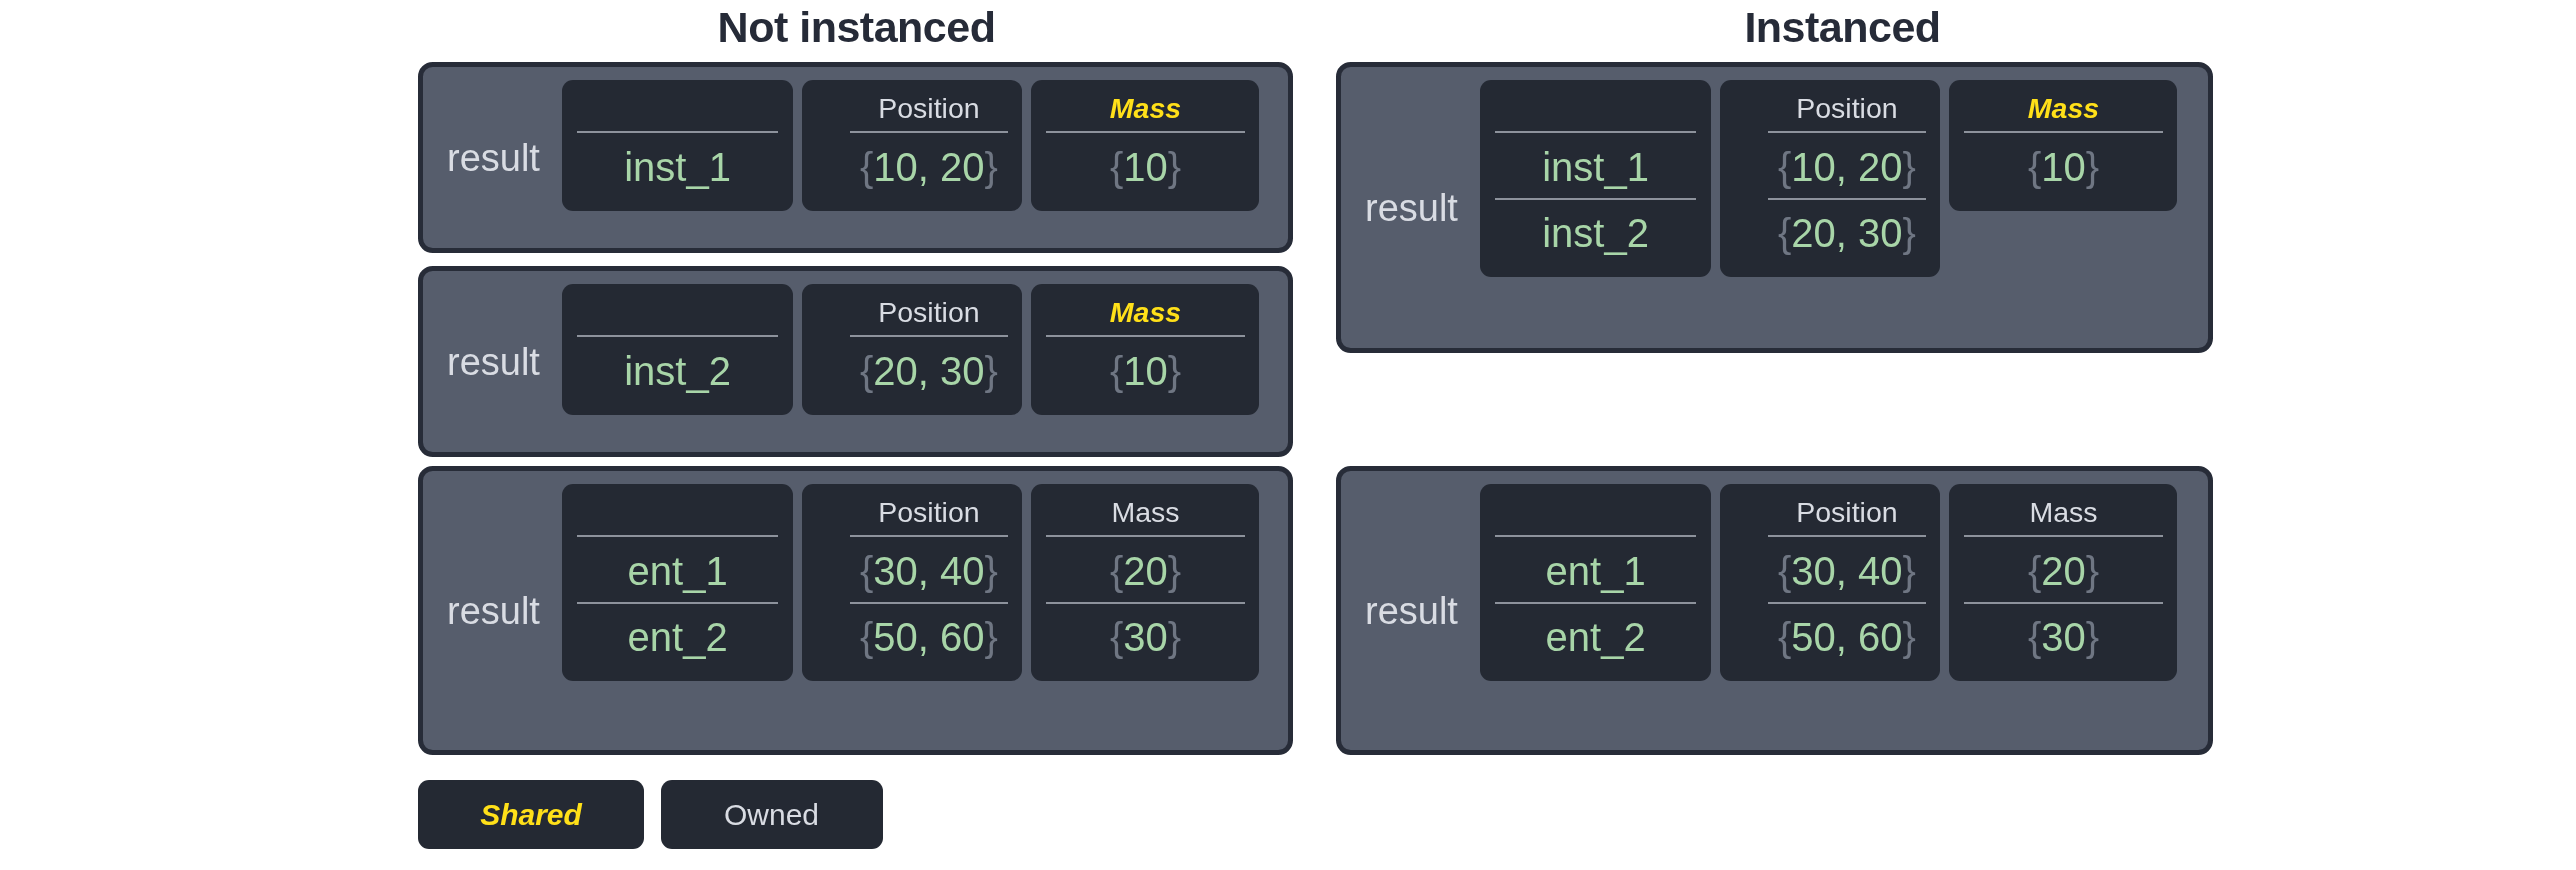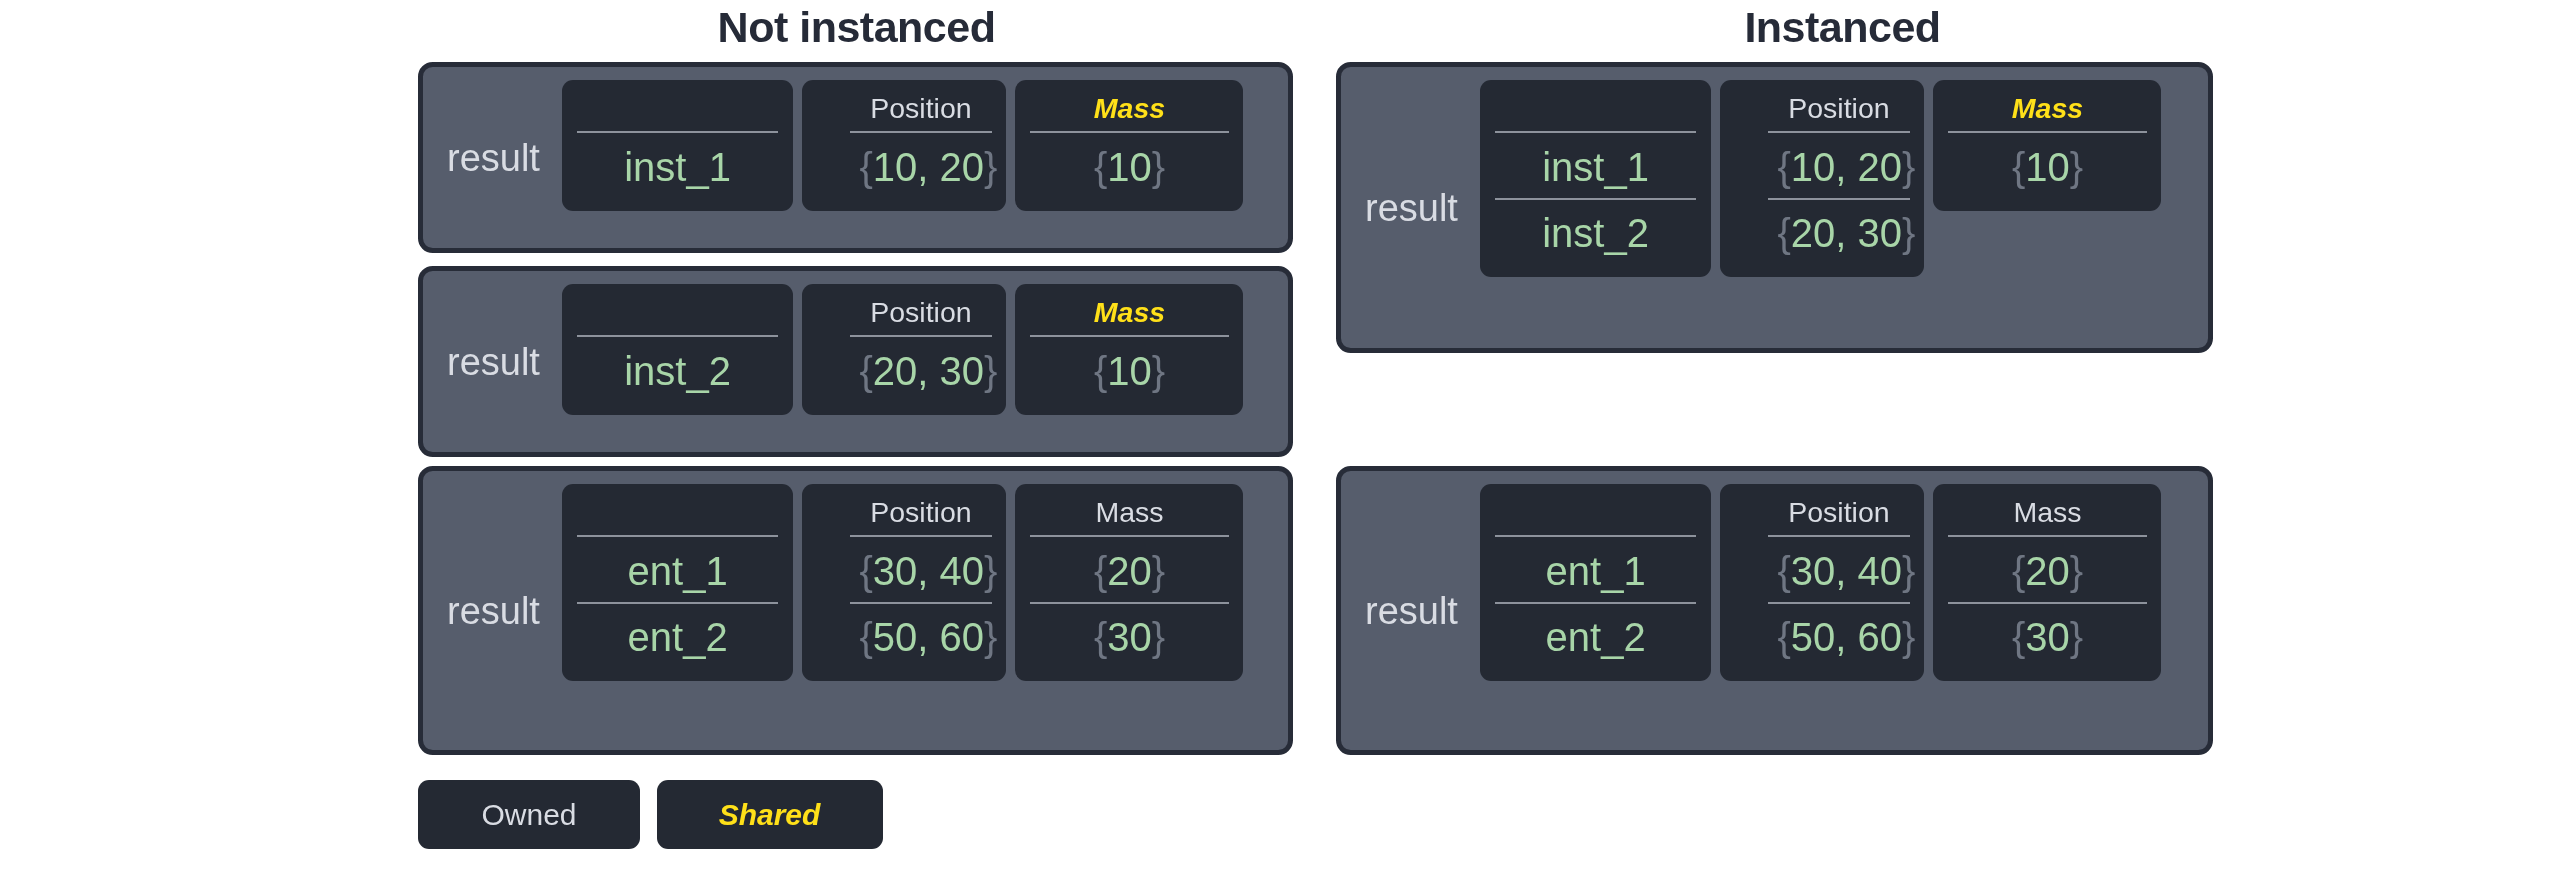--- a/index.html
+++ b/index.html
@@ -106,21 +106,21 @@
 
   
   #panel-ni-1 { left: 418px;  top: 62px;  width: 875px; height: 191px; }
   #panel-ni-2 { left: 418px;  top: 266px; width: 875px; height: 191px; }
   #panel-ni-3 { left: 418px;  top: 466px; width: 875px; height: 289px; }
   #panel-i-1  { left: 1336px; top: 62px;  width: 877px; height: 291px; }
   #panel-i-2  { left: 1336px; top: 466px; width: 877px; height: 289px; }
 
   
   .w-name  { width: 231px; }
-  .w-pos   { width: 204px; padding-left: 48px; }
+  .w-pos   { width: 220px; padding-left: 48px; }
   .w-mass  { width: 228px; }
 
   
   #legend {
     position: absolute;
     left: 418px;
     top: 780px;
     display: flex;
     flex-direction: row;
     gap: 16.5px;
@@ -244,16 +244,16 @@
     </div>
     <div class="col w-mass">
       <div class="col-head">Mass</div>
       <div class="cell"><span class="brace">{</span>20<span class="brace">}</span></div>
       <div class="cell"><span class="brace">{</span>30<span class="brace">}</span></div>
     </div>
   </div>
 </div>
 
 <div id="legend">
+  <div class="legend-chip shared">Shared</div>
   <div class="legend-chip">Owned</div>
-  <div class="legend-chip shared">Shared</div>
 </div>
 
 
 </body></html>

